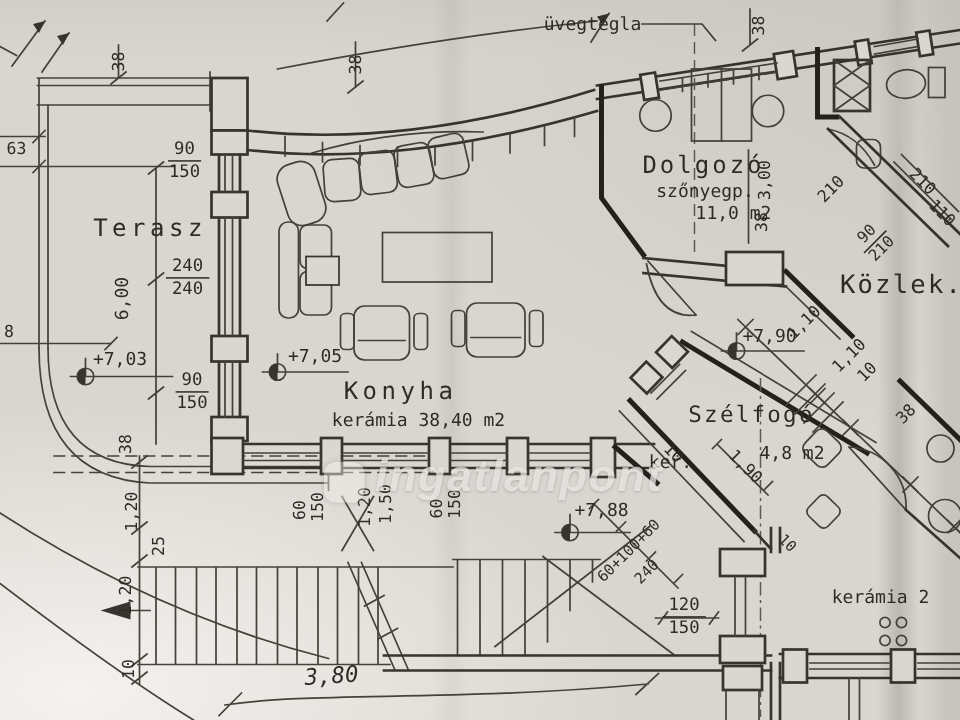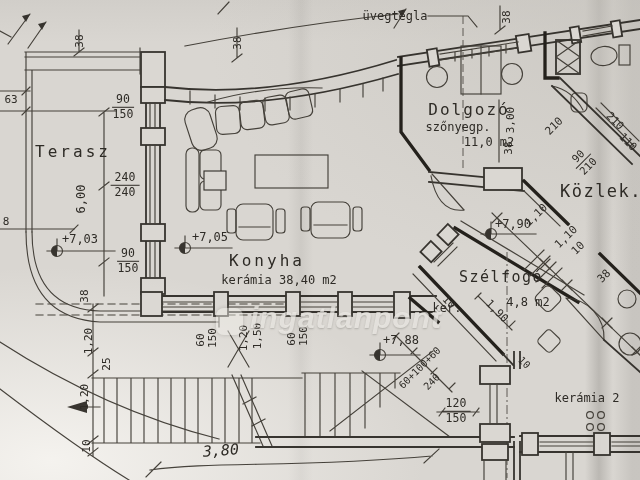--- a/index.html
+++ b/index.html
@@ -218,21 +218,21 @@
 <span class="t" style="left:395px;top:16px;font-size:12px">üvegtégla</span>
 <span class="t dim r90" style="left:79px;top:41px">38</span>
 <span class="t dim r90" style="left:237px;top:43px">38</span>
 <span class="t dim" style="left:11px;top:99px">63</span>
 <span class="t dim" style="left:6px;top:221px">8</span>
 
 <div class="frac" style="left:123px;top:107px">
   <span class="nu">90</span>
       <span>150</span>
 </div>
-<span class="t room" style="left:73px;top:152px">Terasz</span>
+<span class="t room" style="left:100px;top:152px">Terasz</span>
 <div class="frac" style="left:125px;top:185px">
   <span class="nu">240</span>
       <span>240</span>
 </div>
 <span class="t dim r90" style="left:81px;top:199px;font-size:12px">6,00</span>
 <span class="t lvl" style="left:80px;top:239px">+7,03</span>
 <div class="frac" style="left:128px;top:261px">
   <span class="nu">90</span>
       <span>150</span>
 </div>
@@ -247,21 +247,21 @@
 <span class="t dim r90" style="left:243px;top:338px">1,20</span>
 <span class="t dim r90" style="left:257px;top:336px">1,50</span>
 <span class="t dim r90" style="left:291px;top:339px">60</span>
 <span class="t dim r90" style="left:303px;top:336px">150</span>
 <span class="t dim r90" style="left:88px;top:341px">1,20</span>
 <span class="t dim r90" style="left:106px;top:364px">25</span>
 <span class="t dim r90" style="left:84px;top:397px">1,20</span>
 <span class="t dim r90" style="left:86px;top:446px">10</span>
 
 <span class="t room" style="left:469px;top:110px;letter-spacing:2px">Dolgozó</span>
-<span class="t sub" style="left:458px;top:127px">szőnyegp.</span>
+<span class="t sub" style="left:470px;top:127px">szőnyegp.</span>
 <span class="t sub" style="left:489px;top:142px">11,0 m2</span>
 <span class="t dim r90" style="left:510px;top:120px">3,00</span>
 <span class="t dim r90" style="left:508px;top:148px">38</span>
 <span class="t dim r90" style="left:506px;top:17px">38</span>
 
 <span class="t room" style="left:601px;top:191px;font-size:17px;letter-spacing:1.5px">Közlek.</span>
 <span class="t dim rm45" style="left:554px;top:126px">210</span>
 <div class="frac fracd" style="left:583px;top:161px">
   <span class="nu">90</span>
       <span>210</span>

